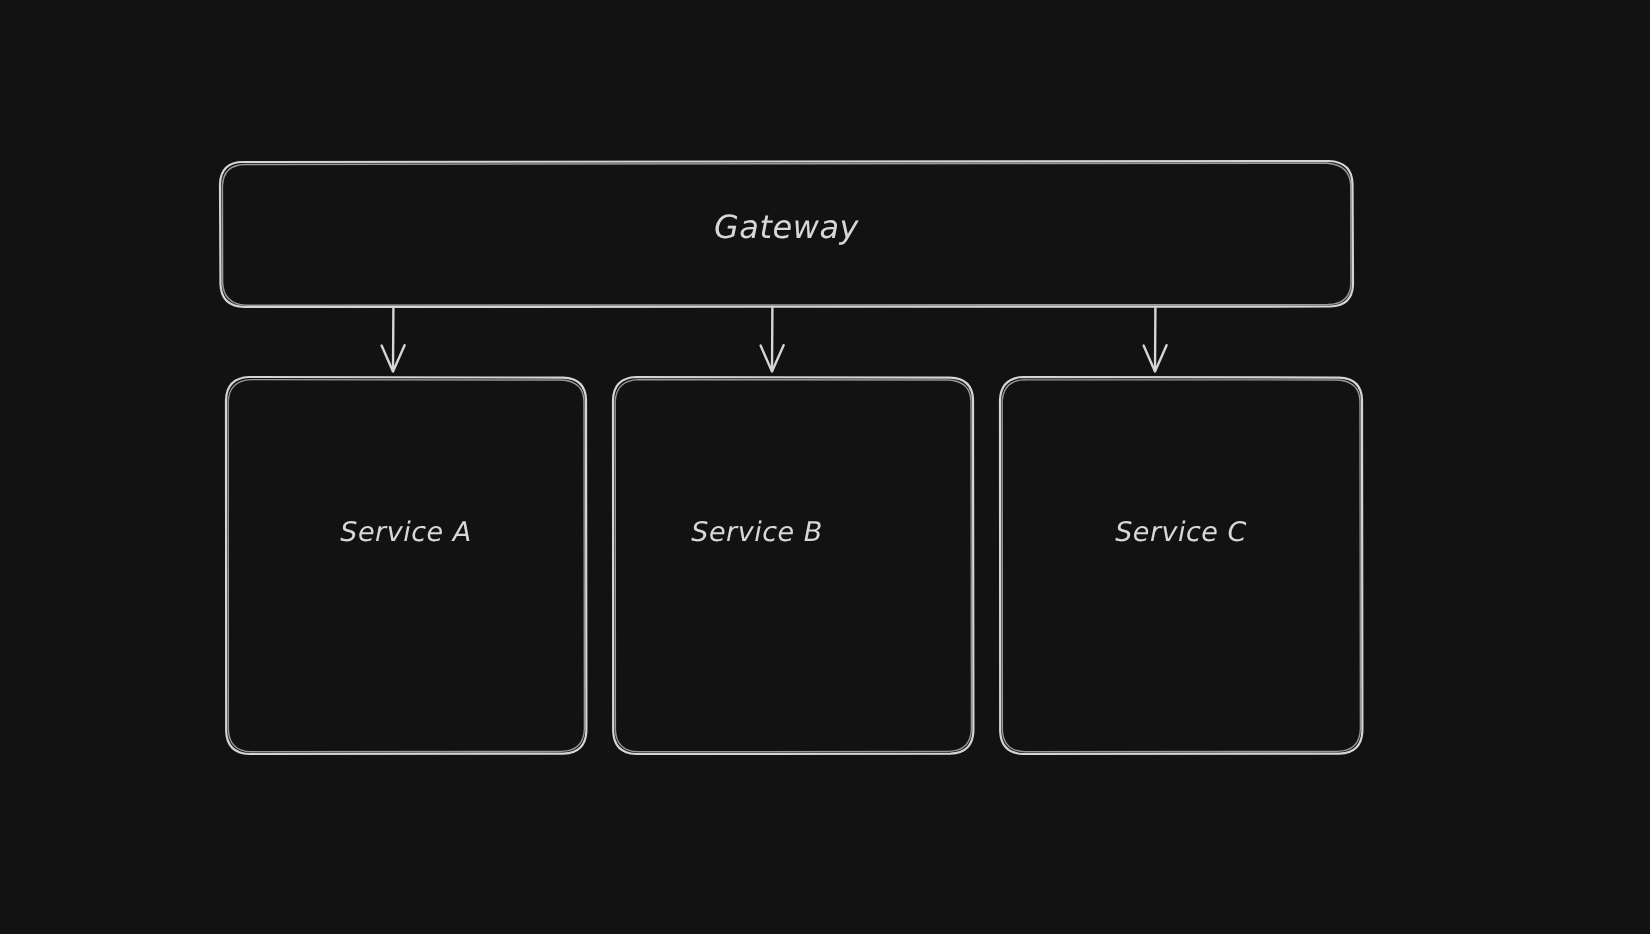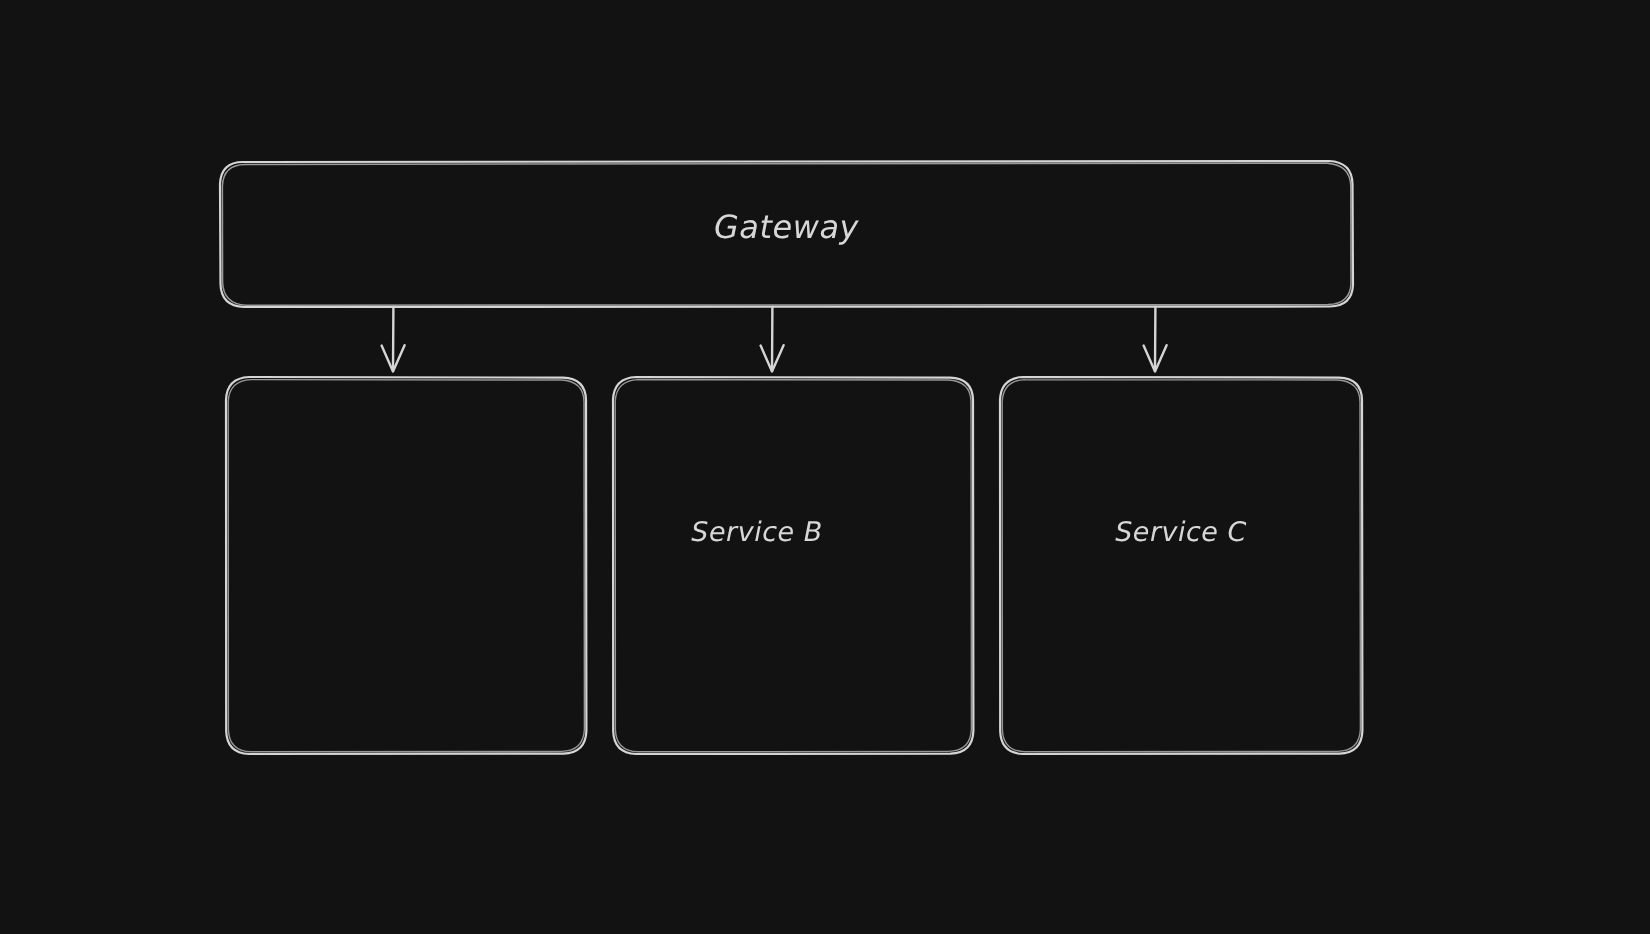--- a/index.html
+++ b/index.html
@@ -155,20 +155,21 @@
     <g>
       <path fill="none" stroke="#d5d5d5" stroke-width="2.4" stroke-linecap="round" d="M 1155.4 307 L 1155 371"></path>
       <path fill="none" stroke="#d5d5d5" stroke-width="2.4" stroke-linecap="round" stroke-linejoin="round" d="M 1143.6 345.5 L 1155 371.5 L 1166.6 345.2"></path>
     </g>
   </svg>
 
   <div class="hit-region" style="left:220px; top:161px; width:1133px; height:146px;"></div>
   <div class="node-label gateway-label" style="left:220px; top:205px; width:1133px;">Gateway</div>
 
   <div class="hit-region" style="left:226px; top:377px; width:360px; height:377px;"></div>
+  <div class="node-label service-label" style="left:226px; top:519px; width:360px;">Service A</div>
 
   <div class="hit-region" style="left:613px; top:377px; width:360px; height:377px;"></div>
   <div class="node-label service-label" style="left:613px; top:519px; width:288px;">Service B</div>
 
   <div class="hit-region" style="left:1000px; top:377px; width:362px; height:377px;"></div>
   <div class="node-label service-label" style="left:1000px; top:519px; width:362px;">Service C</div>
 
 </div>
 
 </body></html>

